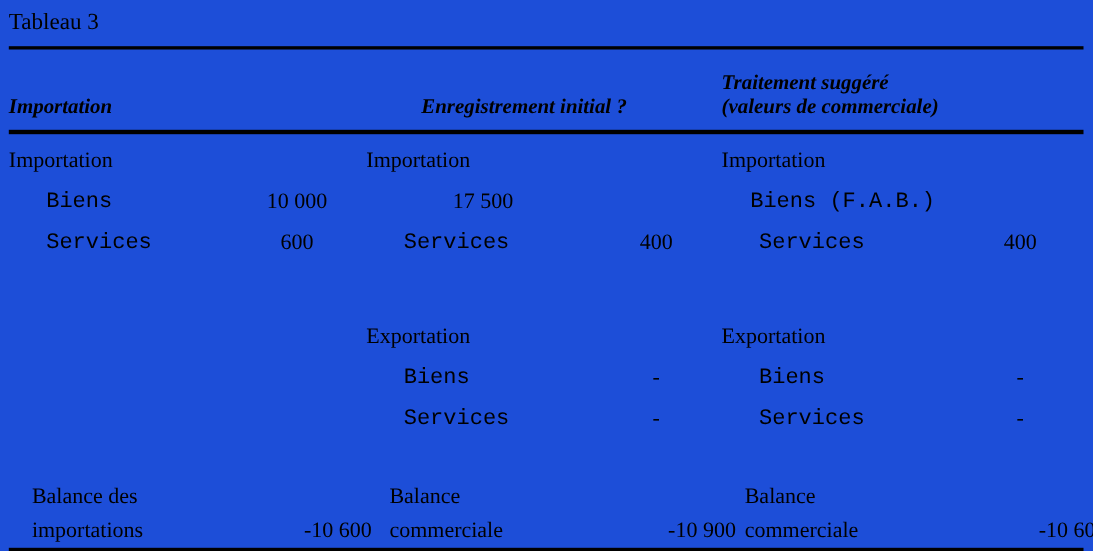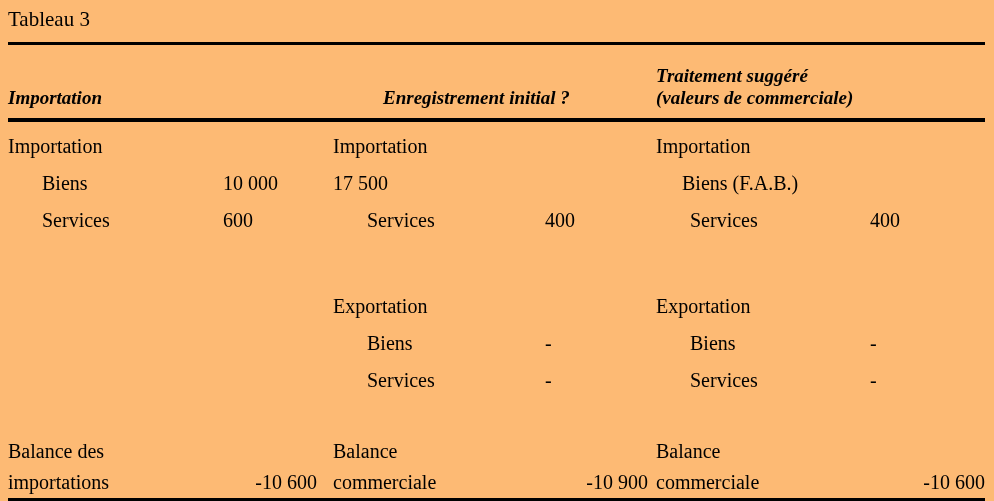--- a/index.html
+++ b/index.html
@@ -6,21 +6,21 @@
     margin: 0;
     padding: 0;
     background: #ffffff;
   }
   .page {
     position: relative;
     width: 994px;
     height: 501px;
     box-sizing: border-box;
     padding: 0 9px 0 8px;
-    background: #fdba74;
+    background: #1d4ed8;
     color: #000000;
     font-family: "Liberation Serif", serif;
     overflow: hidden;
   }
   .title {
     margin-top: 6px;
     font-size: 21px;
     line-height: 26px;
     font-weight: normal;
   }
@@ -54,25 +54,25 @@
   .hcell-3 { grid-column: 7 / 9; }
 
   .tbody { padding-top: 6px; }
 
   .trow .cell {
     height: 37px;
     line-height: 37px;
     font-size: 20px;
     white-space: nowrap;
   }
-  .label.indent { padding-left: 34px; }
-  .value { text-align: left; font-family: Liberation Serif, serif; }
+  .label.indent { padding-left: 34px; font-family: Liberation Mono, monospace; }
+  .value { text-align: center; font-family: Liberation Serif, serif; }
 
   .mt-section  { margin-top: 49px; }
-  .mt-balance  { margin-top: 37px; }
+  .mt-balance  { margin-top: 37px; margin-left: 21px; }
 
   .balance .cell {
     height: 62px;
     line-height: 31px;
   }
   .balance .label {
     white-space: normal;
     max-width: 145px;
   }
   .balance .value {

